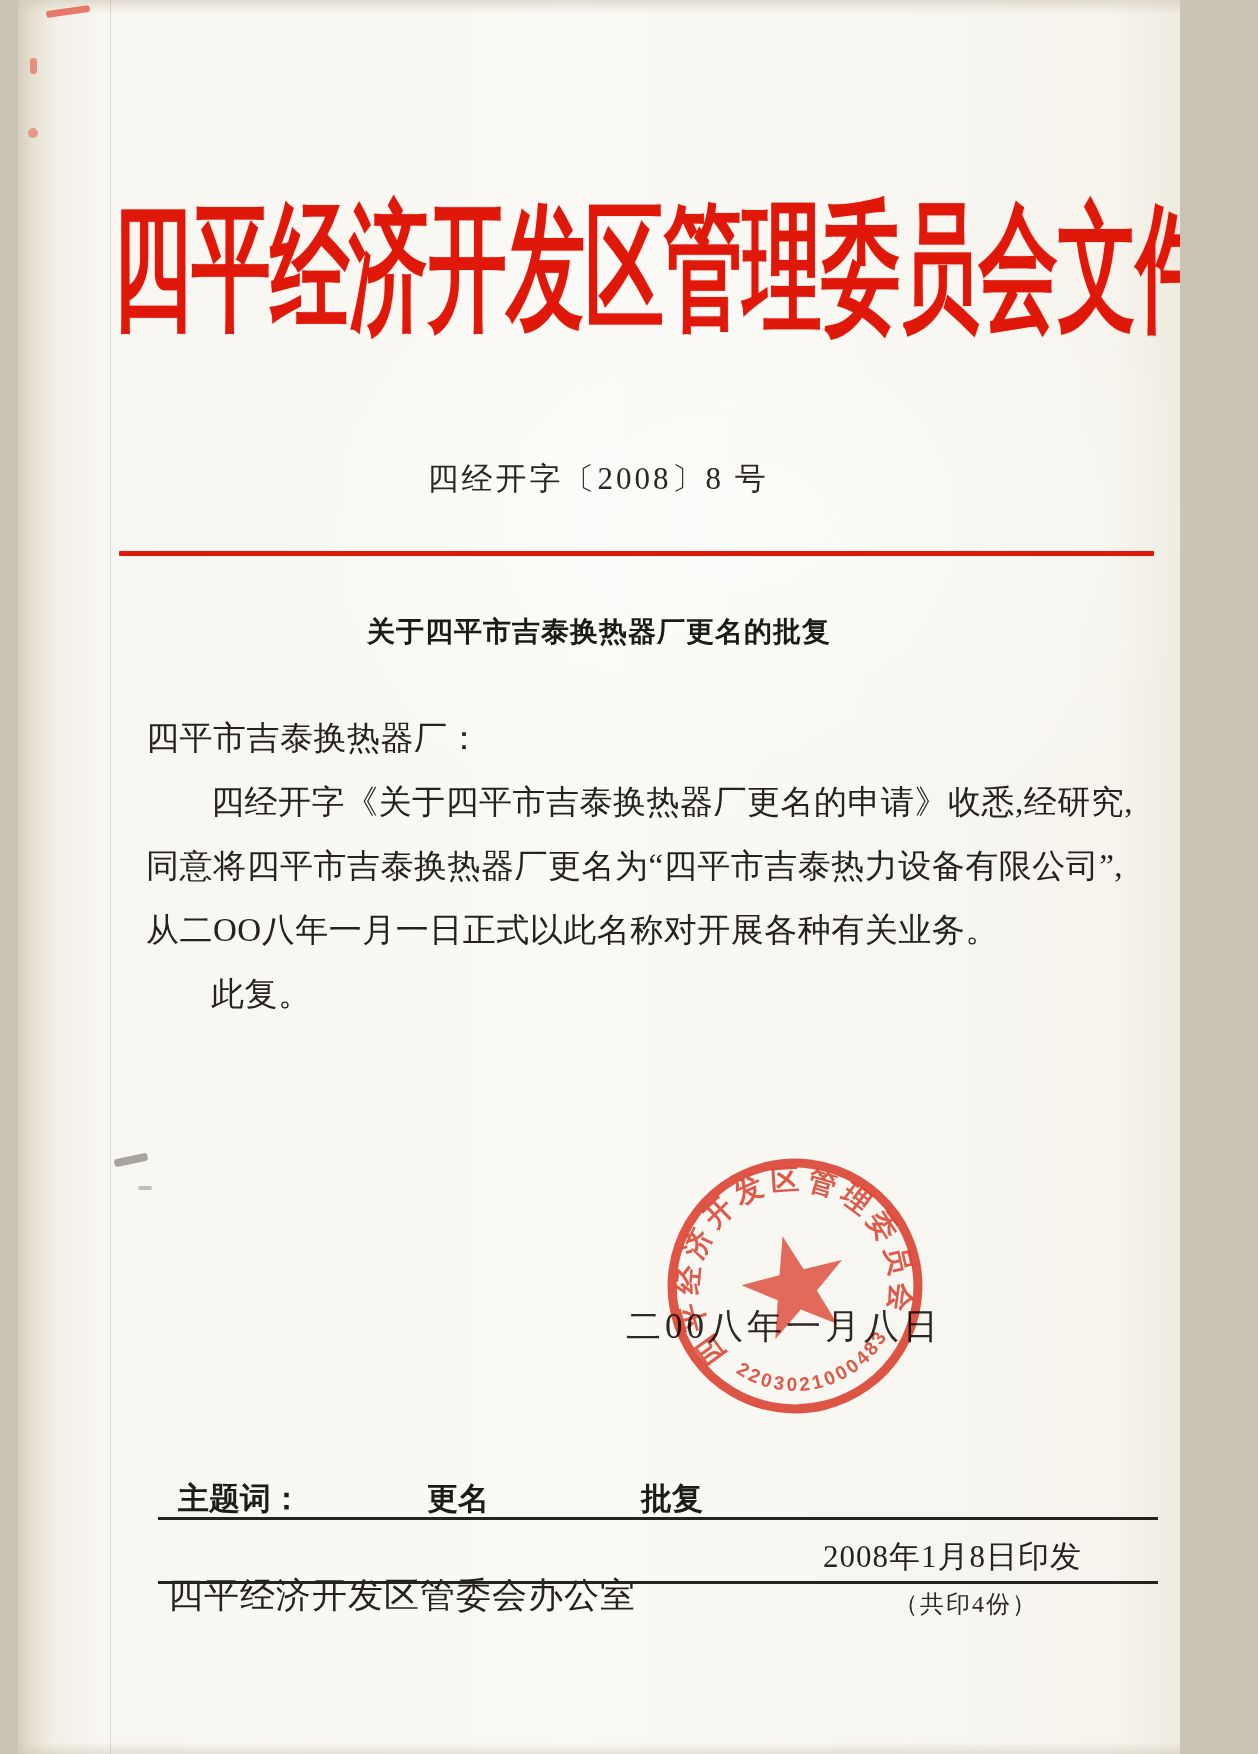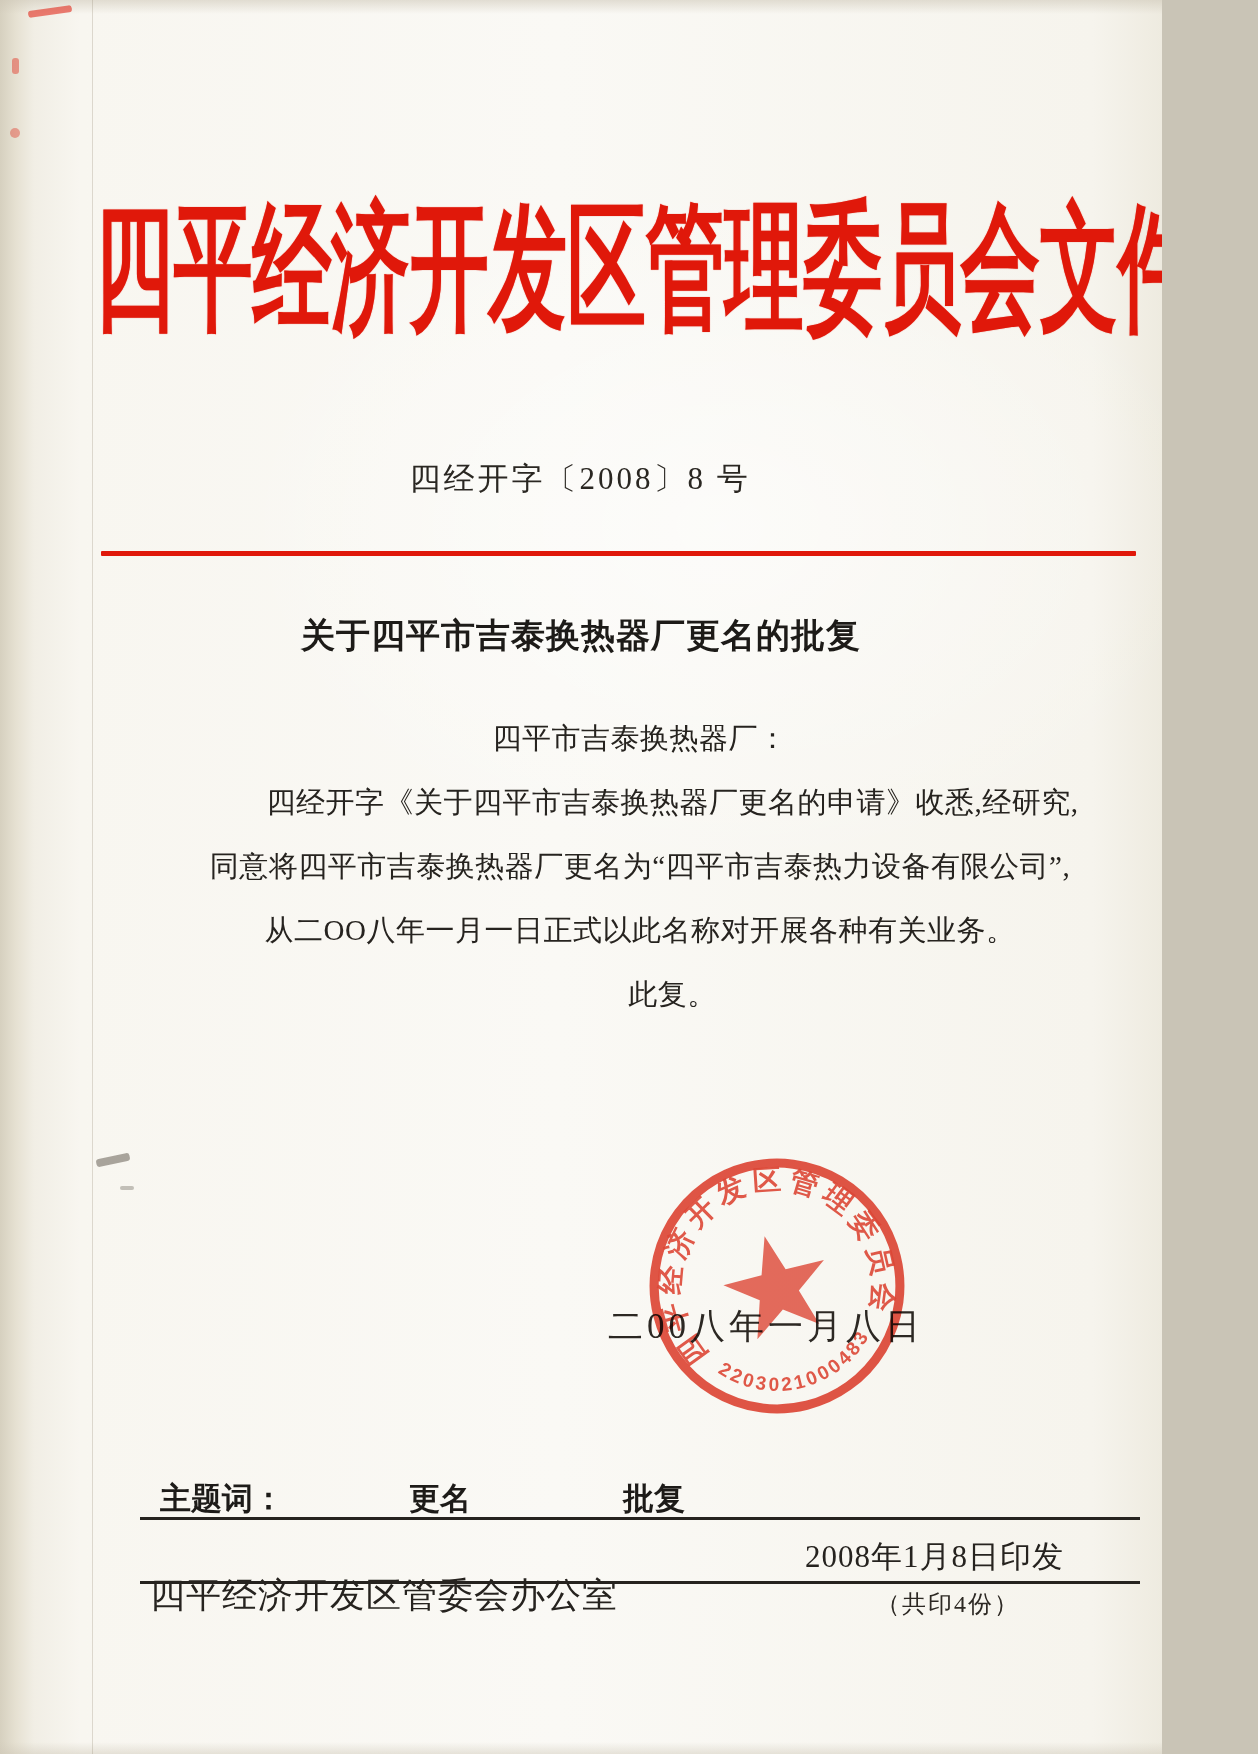--- a/index.html
+++ b/index.html
@@ -5,44 +5,45 @@
   html,body { margin:0; padding:0; background:#c9c4b6; }
   .page {
     position:relative; width:1162px; height:1754px; overflow:hidden;
     font-family:"Liberation Serif", serif;
     background:
       linear-gradient(180deg, rgba(205,198,182,.55) 0px, rgba(205,198,182,0) 14px),
       linear-gradient(0deg, rgba(205,198,182,.45) 0px, rgba(205,198,182,0) 12px),
       radial-gradient(ellipse 700px 500px at 62% 30%, rgba(255,255,255,.55), rgba(255,255,255,0) 70%),
       linear-gradient(90deg, #d6d0bf 0px, #e6e1d2 16px, #f1eee5 34px, #f8f6f0 80px, #faf9f5 48%, #f6f4ed 94%, #eeebe0 100%);
     color:#24211d;
+    margin-left:18px;
   }
   
   .fold-line { position:absolute; top:0; bottom:0; width:1px; background:rgba(148,138,116,.28); }
   .artifact { position:absolute; }
   
   .red-title-wrap { position:absolute; left:95px; top:200px; width:980px; }
   .red-title {
     font-family:"Liberation Serif", serif; font-weight:700; font-size:96px; line-height:1;
     color:#e0180a; white-space:nowrap; transform:scale(0.82,1.44); transform-origin:left top;
     text-shadow:0 0 1px rgba(224,24,10,.6);
   }
   .doc-number {
     position:absolute; left:16px; right:18px; top:458px; text-align:center;
     font-size:31px; letter-spacing:3px; color:#2a2722;
   }
   .red-rule { position:absolute; left:101px; top:551px; width:1035px; height:5px; background:#e0180a; border-radius:1px; }
   .doc-title {
     position:absolute; left:0; right:0; top:613px; text-align:center;
-    font-family:"Liberation Sans", sans-serif; font-weight:700; font-size:34px;
+    font-family:"Liberation Sans", sans-serif; font-weight:700; font-size:28px;
     letter-spacing:1px; color:#1d1b18;
   }
   .body-line {
-    position:absolute; left:140px; width:1000px; font-size:29px; line-height:44px;
-    letter-spacing:.5px; color:#26231f; white-space:nowrap;text-align:center;
+    position:absolute; left:128px; width:1000px; font-size:33px; line-height:44px;
+    letter-spacing:.5px; color:#26231f; white-space:nowrap;
   }
   .indent { text-indent:65px; }
   .date-line {
     position:absolute; left:608px; top:1303px; font-size:35px; letter-spacing:4px;
     color:#2c2823; white-space:nowrap; z-index:1;
   }
   .stamp { position:absolute; left:641px; top:1150px; width:272px; height:272px; mix-blend-mode:multiply; opacity:.93; z-index:2; }
   
   .subject-row { position:absolute; top:1478px; left:0; width:100%; height:40px;
     font-family:"Liberation Sans", sans-serif; font-weight:700; font-size:31px; color:#1d1b18; }

